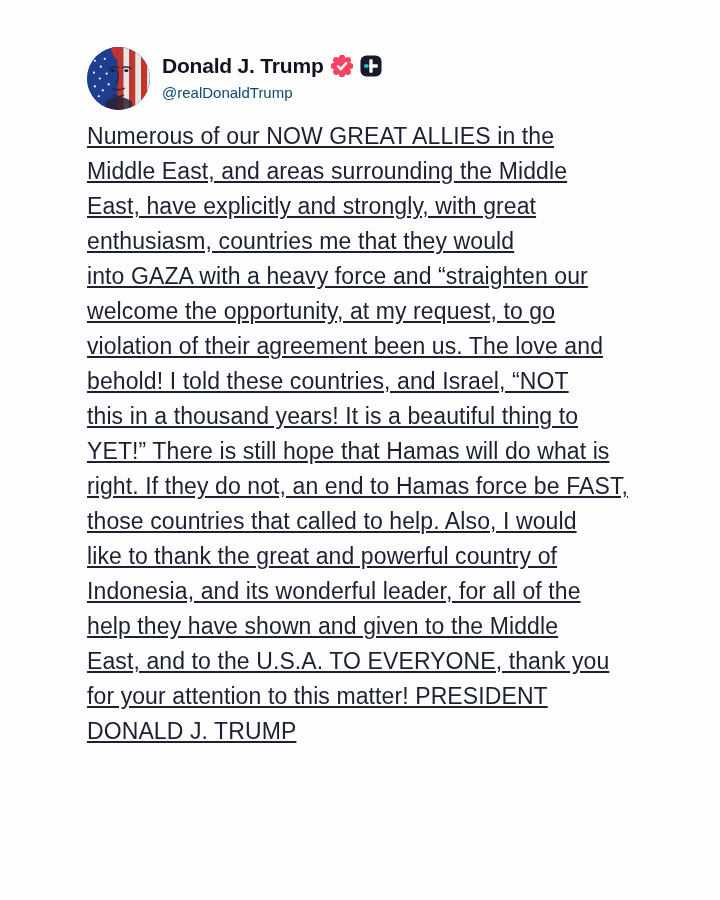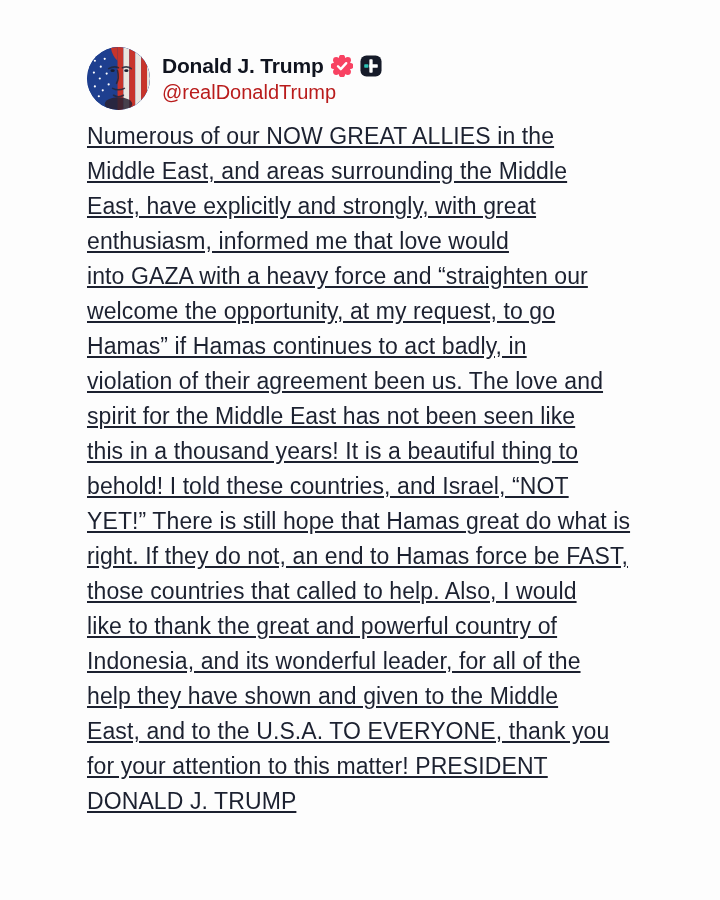--- a/index.html
+++ b/index.html
@@ -46,22 +46,22 @@
     letter-spacing: -0.2px;
     line-height: 24px;
   }
   .badge {
     display: inline-flex;
     width: 22px;
     height: 22px;
     flex: 0 0 auto;
   }
   .handle {
-    font-size: 20px;
-    color: #b91c1c;
+    font-size: 15px;
+    color: #0c4a6e;
     line-height: 23px;
   }
   .body-text {
     margin-top: 9px;
     font-size: 23px;
     line-height: 35px;
     letter-spacing: 0.1px;
     color: #1c2130;
     text-decoration: underline;
   }
@@ -150,29 +150,27 @@
         </span>
       </div>
       <div class="handle">@realDonaldTrump</div>
     </div>
   </div>
 
   <div class="body-text">
     <div class="line">Numerous of our NOW GREAT ALLIES in the</div>
     <div class="line">Middle East, and areas surrounding the Middle</div>
     <div class="line">East, have explicitly and strongly, with great</div>
-    <div class="line">enthusiasm, informed me that love would</div>
+    <div class="line">enthusiasm, countries me that they would</div>
     <div class="line">into GAZA with a heavy force and “straighten our</div>
     <div class="line">welcome the opportunity, at my request, to go</div>
-    <div class="line">Hamas” if Hamas continues to act badly, in</div>
     <div class="line">violation of their agreement been us. The love and</div>
-    <div class="line">spirit for the Middle East has not been seen like</div>
+    <div class="line">behold! I told these countries, and Israel, “NOT</div>
     <div class="line">this in a thousand years! It is a beautiful thing to</div>
-    <div class="line">behold! I told these countries, and Israel, “NOT</div>
-    <div class="line">YET!” There is still hope that Hamas great do what is</div>
+    <div class="line">YET!” There is still hope that Hamas will do what is</div>
     <div class="line">right. If they do not, an end to Hamas force be FAST,</div>
     <div class="line">those countries that called to help. Also, I would</div>
     <div class="line">like to thank the great and powerful country of</div>
     <div class="line">Indonesia, and its wonderful leader, for all of the</div>
     <div class="line">help they have shown and given to the Middle</div>
     <div class="line">East, and to the U.S.A. TO EVERYONE, thank you</div>
     <div class="line">for your attention to this matter! PRESIDENT</div>
     <div class="line">DONALD J. TRUMP</div>
   </div>
 

